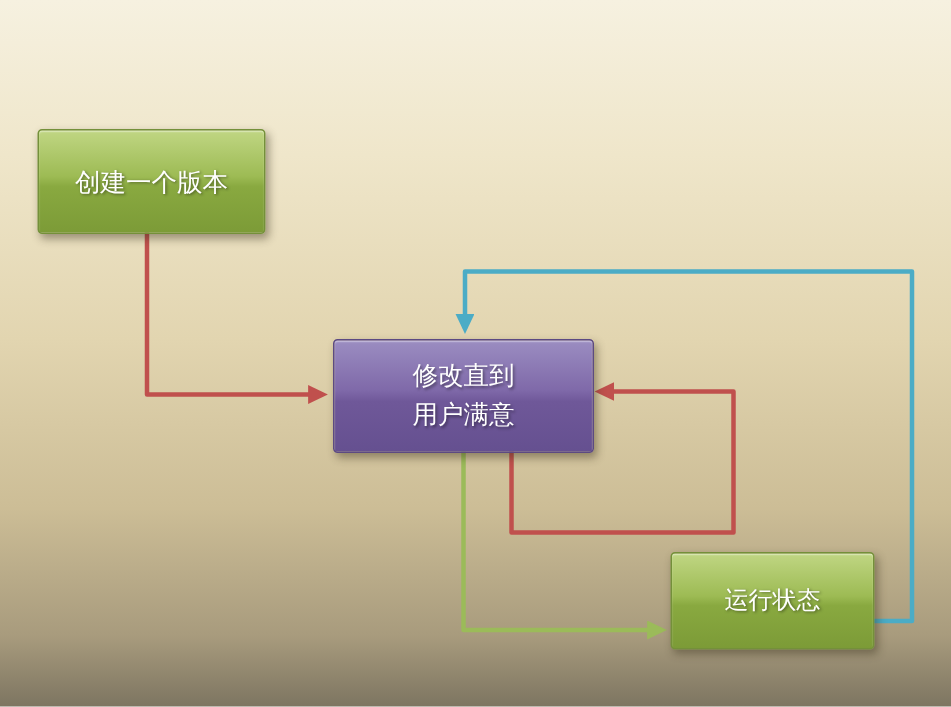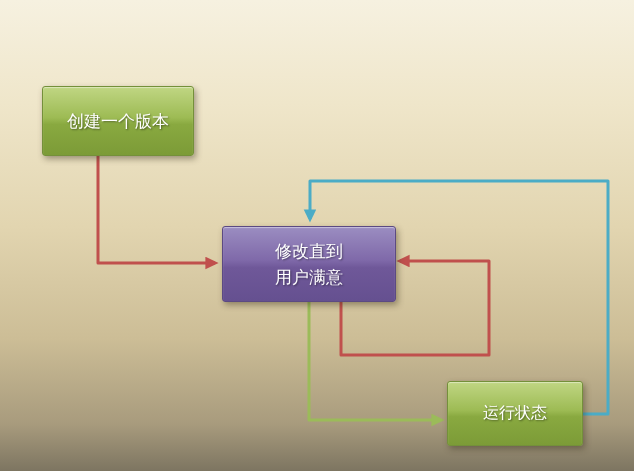--- a/index.html
+++ b/index.html
@@ -54,28 +54,27 @@
     border: 1px solid #74903a;
   }
   .node.purple {
     background: linear-gradient(to bottom,
       #9b8dc1 0%, #7f69a9 45%, #6f5899 55%, #655090 100%);
     border: 1px solid #5c4a82;
   }
   .node-create {
     left: 25px; top: 86px; width: 150px; height: 68px;
     font-size: 17px;
-    margin-left: 17px;
   }
   .node-modify {
     left: 222px; top: 226px; width: 172px; height: 74px;
     font-size: 17px; line-height: 1.55;
   }
   .node-run {
-    left: 447px; top: 381px; width: 134px; height: 63px;
+    left: 447px; top: 368px; width: 134px; height: 63px;
     font-size: 16px;
   }
   svg.arrows {
     position: absolute;
     left: 0;
     top: 0;
   }
 </style>
 </head>
 <body>

